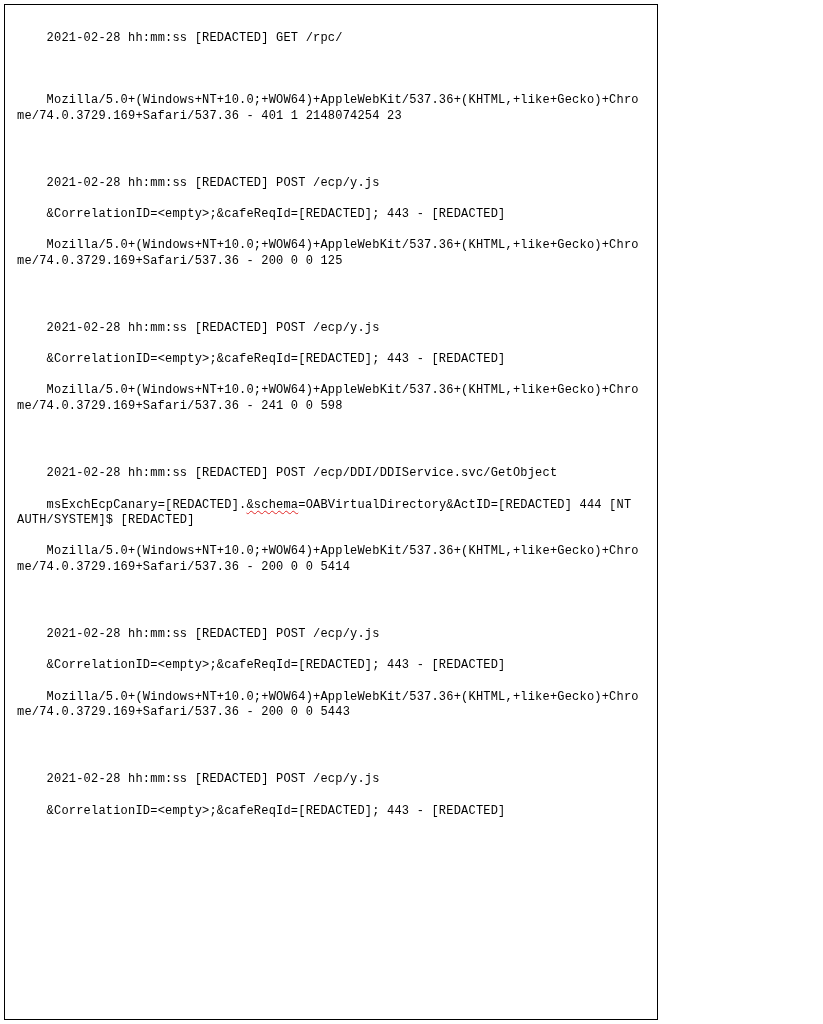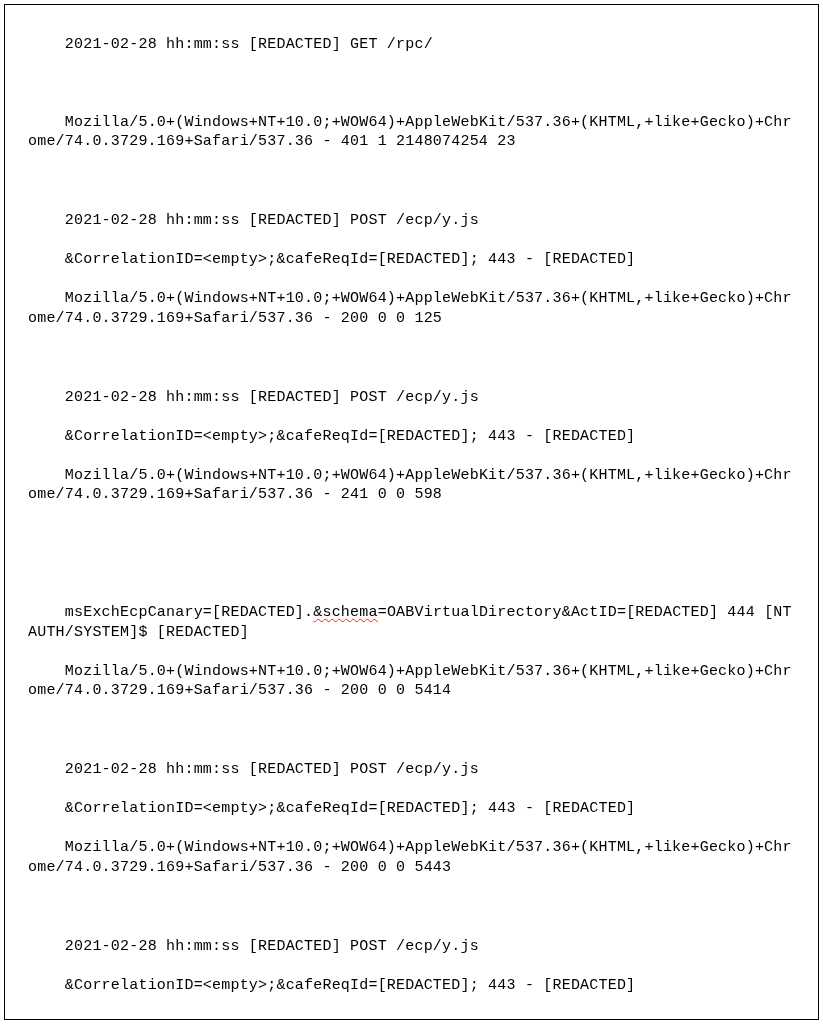--- a/index.html
+++ b/index.html
@@ -7,24 +7,24 @@
       padding: 0;
       box-sizing: border-box;
     }
     body {
       background: #ffffff;
       padding: 4px;
       font-family: "Courier New", Courier, monospace;
     }
     .log-container {
       border: 1.5px solid #000000;
-      padding: 10px 23px;
-      width: 815px;
+      padding: 10px 12px;
+      width: 654px;
       height: 1016px;
-      font-size: 15px;
+      font-size: 12px;
       line-height: 1.3;
       letter-spacing: 0.2px;
       word-break: break-all;
       overflow: hidden;
     }
     .log-entry {
       margin-bottom: 20.5px;
       white-space: pre-wrap;
     }
     .log-entry:last-child {
@@ -55,21 +55,21 @@
     <span>Mozilla/5.0+(Windows+NT+10.0;+WOW64)+AppleWebKit/537.36+(KHTML,+like+Gecko)+Chrome/74.0.3729.169+Safari/537.36 - 200 0 0 125</span>
   </div>
 
   <div class="log-entry">
     <span>2021-02-28 hh:mm:ss [REDACTED] POST /ecp/y.js</span><br>
     <span>&amp;CorrelationID=&lt;empty&gt;;&amp;cafeReqId=[REDACTED]; 443 - [REDACTED]</span><br>
     <span>Mozilla/5.0+(Windows+NT+10.0;+WOW64)+AppleWebKit/537.36+(KHTML,+like+Gecko)+Chrome/74.0.3729.169+Safari/537.36 - 241 0 0 598</span>
   </div>
 
   <div class="log-entry">
-    <br>
+    <span>2021-02-28 hh:mm:ss [REDACTED] POST /ecp/DDI/DDIService.svc/GetObject</span><br>
     <span>msExchEcpCanary=[REDACTED].</span><span class="highlight">&amp;schema</span><span>=OABVirtualDirectory&amp;ActID=[REDACTED] 444 [NT AUTH/SYSTEM]$ [REDACTED]</span><br>
     <span>Mozilla/5.0+(Windows+NT+10.0;+WOW64)+AppleWebKit/537.36+(KHTML,+like+Gecko)+Chrome/74.0.3729.169+Safari/537.36 - 200 0 0 5414</span>
   </div>
 
   <div class="log-entry">
     <span>2021-02-28 hh:mm:ss [REDACTED] POST /ecp/y.js</span><br>
     <span>&amp;CorrelationID=&lt;empty&gt;;&amp;cafeReqId=[REDACTED]; 443 - [REDACTED]</span><br>
     <span>Mozilla/5.0+(Windows+NT+10.0;+WOW64)+AppleWebKit/537.36+(KHTML,+like+Gecko)+Chrome/74.0.3729.169+Safari/537.36 - 200 0 0 5443</span>
   </div>
 

